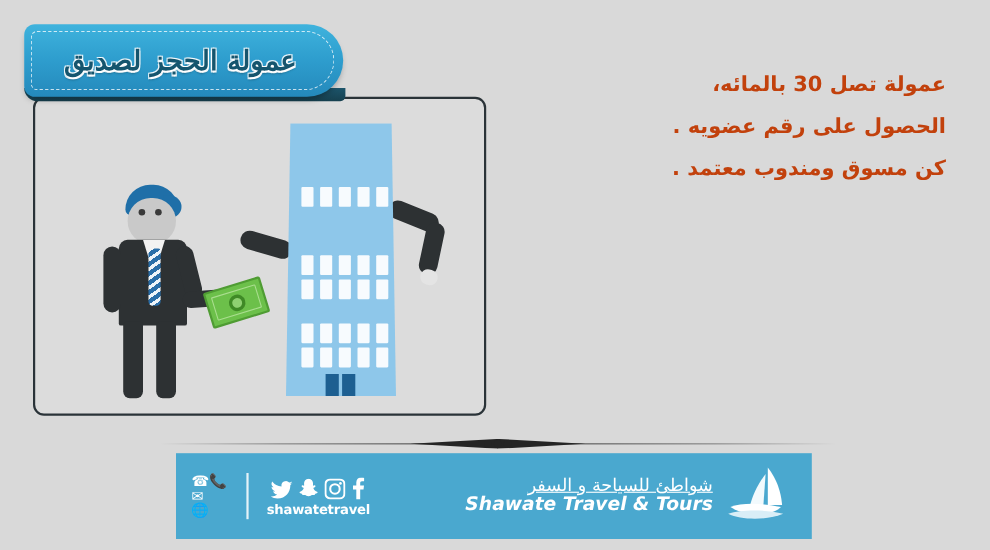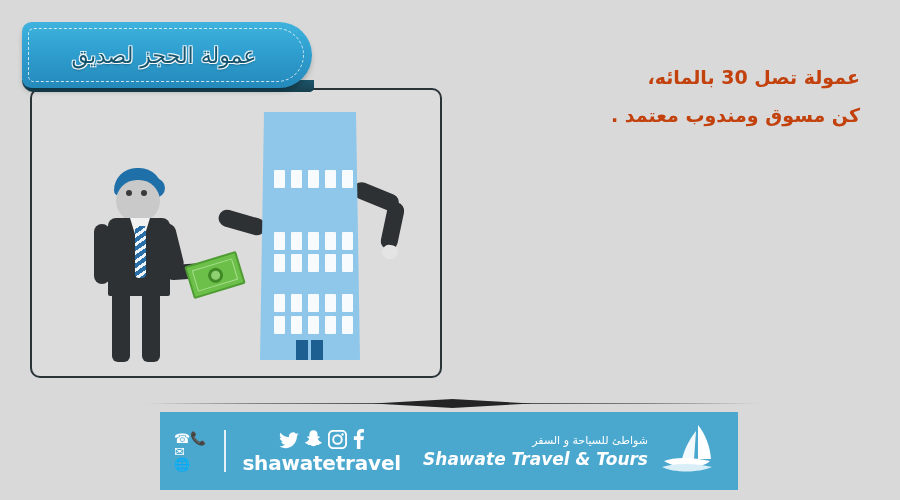--- a/index.html
+++ b/index.html
@@ -57,22 +57,22 @@
     z-index: 4;
   }
   #banner-label {
     position: absolute;
     inset: 0;
     display: flex;
     align-items: center;
     justify-content: center;
     padding-right: 6px;
     font-family: "DejaVu Serif", "Liberation Serif", serif;
-    font-size: 22px;
-    font-weight: normal;
+    font-size: 25px;
+    font-weight: bold;
     color: #15556e;
     direction: rtl;
     letter-spacing: 0px;
     text-shadow:
        1px  1px 0 rgba(255,255,255,0.95),
       -1px -1px 0 rgba(255,255,255,0.85),
        1px -1px 0 rgba(255,255,255,0.85),
       -1px  1px 0 rgba(255,255,255,0.85),
        0px  2px 2px rgba(0,0,0,0.25);
     white-space: nowrap;
@@ -293,32 +293,33 @@
     background: rgba(255,255,255,0.85);
     margin: 0 16px 0 18px;
   }
   #social-block { text-align: center; color:#fff; }
   #social-icons {
     display: flex; align-items: flex-end; justify-content: center; gap: 6px;
     height: 22px;
   }
   #social-icons svg { display:block; }
   #social-handle {
-    font-size: 20px; font-weight: bold; letter-spacing: -0.2px;
+    font-size: 12px; font-weight: bold; letter-spacing: -0.2px;
     margin-top: 2px;
   }
   #logo-block {
     margin-left: auto;
     display: flex; align-items: center; gap: 10px;
     padding-right: 16px;
   }
   #logo-text { text-align: right; color:#ffffff; }
   #logo-ar {
-    font-size: 11px; direction: rtl; letter-spacing: 0.5px;
+    font-size: 16px; direction: rtl; letter-spacing: 0.5px;
     line-height: 16px;
+    text-decoration: underline;
   }
   #logo-en {
     font-size: 17px; font-style: italic; font-weight: bold;
     line-height: 20px; white-space: nowrap;
   }
 
   
   #right-panel {
     position: absolute;
     left: 470px; top: 0;
@@ -436,20 +437,21 @@
   <div class="spear right"></div>
   <div class="dot" style="left:295px"></div>
   <div class="dot" style="left:304px"></div>
   <div class="dot" style="left:313px"></div>
 </div>
 
 <div id="right-panel">
 
   <div id="bullets">
     <div class="bullet-line">عمولة تصل 30 بالمائه،</div>
+    <div class="bullet-line">الحصول على رقم عضويه .</div>
     <div class="bullet-line">كن مسوق ومندوب معتمد .</div>
   </div>
 </div>
 
 <div id="footer">
 
   <div id="contact-block">
     <div class="contact-line">
       <span class="gl">☎📞</span>
     </div>

